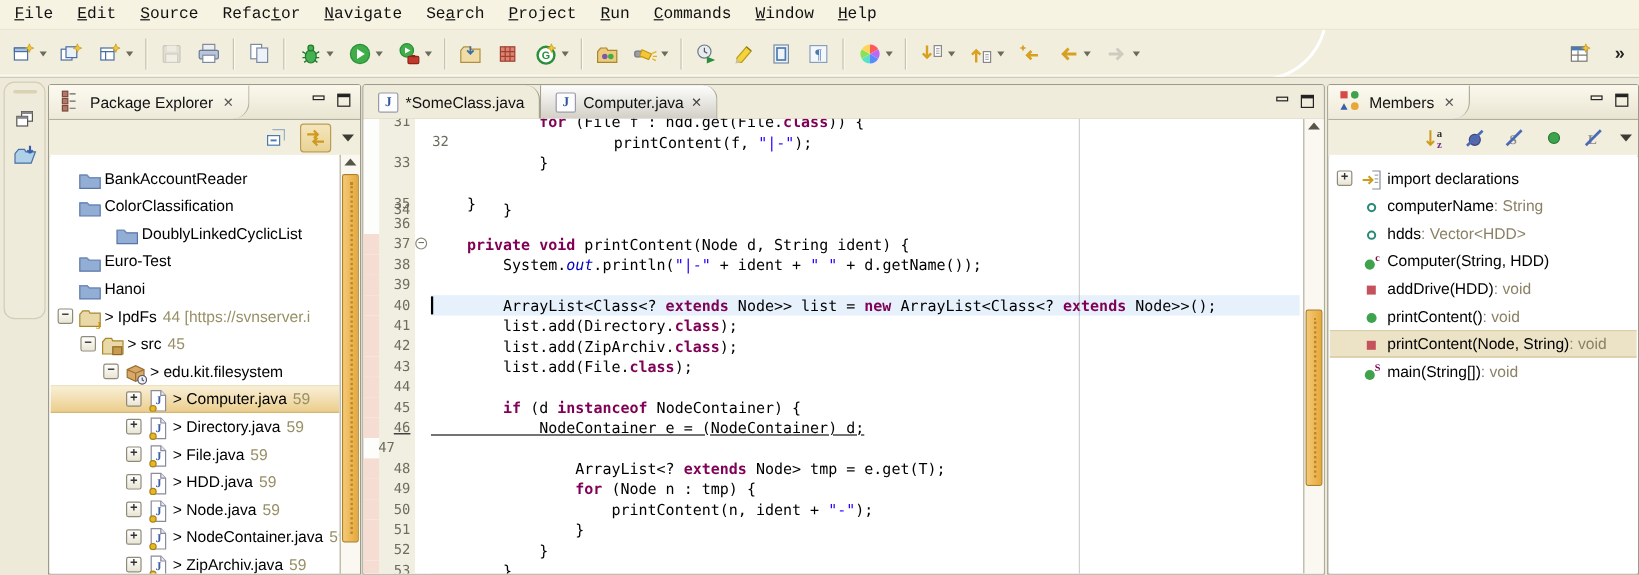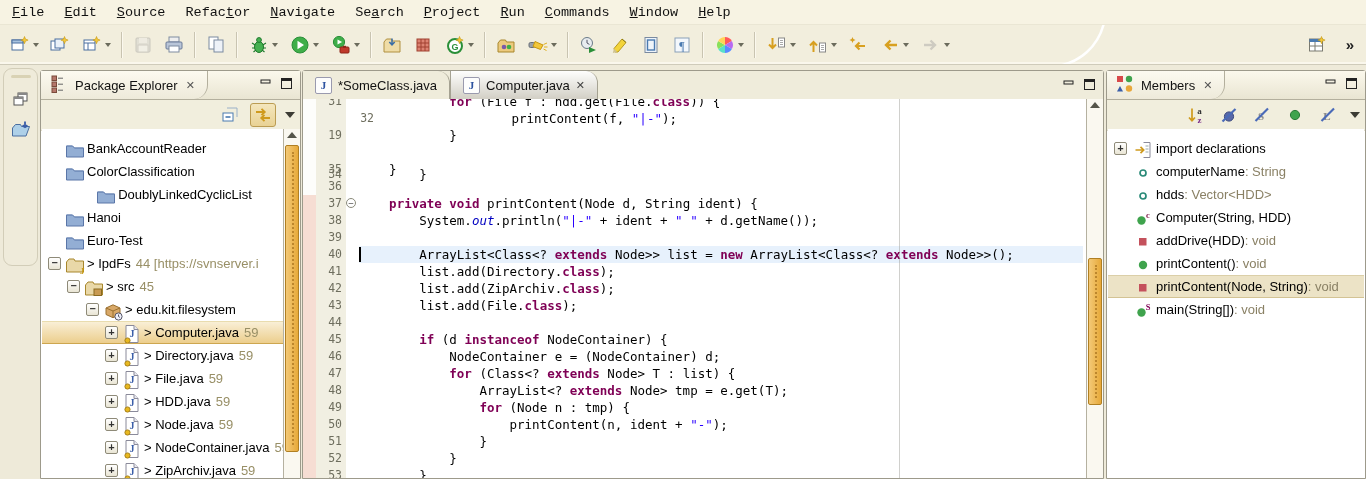--- a/index.html
+++ b/index.html
@@ -430,29 +430,29 @@
               <path d="M1.5 6h6l2 2h9" fill="none" stroke="#7590bd"></path>
             </svg></span>
           <span class="tree-label">DoublyLinkedCyclicList</span>
         </div>
         <div class="tree-row" style="padding-left: 6px;">
           <span class="expander none"></span>
           <span class="t-icon"><svg width="20" height="20" viewBox="0 0 20 20">
               <path d="M1.5 6h6l2 2h9v9h-17z" fill="#93aed4" stroke="#5a76a8"></path>
               <path d="M1.5 6h6l2 2h9" fill="none" stroke="#7590bd"></path>
             </svg></span>
-          <span class="tree-label">Hanoi</span>
+          <span class="tree-label">Euro-Test</span>
         </div>
         <div class="tree-row" style="padding-left: 6px;">
           <span class="expander none"></span>
           <span class="t-icon"><svg width="20" height="20" viewBox="0 0 20 20">
               <path d="M1.5 6h6l2 2h9v9h-17z" fill="#93aed4" stroke="#5a76a8"></path>
               <path d="M1.5 6h6l2 2h9" fill="none" stroke="#7590bd"></path>
             </svg></span>
-          <span class="tree-label">Euro-Test</span>
+          <span class="tree-label">Hanoi</span>
         </div>
         <div class="tree-row" style="padding-left: 6px;">
           <span class="expander">−</span>
           <span class="t-icon"><svg width="20" height="20" viewBox="0 0 20 20">
               <path d="M1.5 7l2.5-3h5l1 2h8.5v11H1.5z" fill="#e9d8a8" stroke="#a8872d"></path>
               <text x="15" y="19" font-size="9" fill="#c79810" font-weight="bold" font-family="serif">J</text>
             </svg></span>
           <span class="tree-label">&gt; IpdFs</span>
           <span class="tree-suffix">44 [https://svnserver.i</span>
         </div>
@@ -597,21 +597,21 @@
             <span class="c-code"><span>            </span><span class="tk-k">for</span><span> (File f : hdd.get(File.</span><span class="tk-k">class</span><span>)) {</span></span>
           </div>
           <div class="cline" style="top: 11px; padding-left: 32px;">
             <span class="c-annot"></span>
             <span class="c-num">32</span>
             <span class="c-fold"></span>
             <span class="c-code"><span>                printContent(f, </span><span class="tk-s">"|-"</span><span>);</span></span>
           </div>
           <div class="cline" style="top: 28px;">
             <span class="c-annot"></span>
-            <span class="c-num">19</span>
+            <span class="c-num">33</span>
             <span class="c-fold"></span>
             <span class="c-code"><span>            }</span></span>
           </div>
           <div class="cline" style="top: 45px; margin-top: 22px;">
             <span class="c-annot"></span>
             <span class="c-num">34</span>
             <span class="c-fold"></span>
             <span class="c-code"><span>        }</span></span>
           </div>
           <div class="cline" style="top: 62px;">
@@ -675,27 +675,27 @@
             <span class="c-num">44</span>
             <span class="c-fold"></span>
             <span class="c-code"></span>
           </div>
           <div class="cline" style="top: 232px;">
             <span class="c-annot chg"></span>
             <span class="c-num">45</span>
             <span class="c-fold"></span>
             <span class="c-code"><span>        </span><span class="tk-k">if</span><span> (d </span><span class="tk-k">instanceof</span><span> NodeContainer) {</span></span>
           </div>
-          <div class="cline" style="top: 249px;">
+          <div class="cline" style="top: 249px; text-decoration: underline;">
             <span class="c-annot chg"></span>
             <span class="c-num">46</span>
             <span class="c-fold"></span>
             <span class="c-code"><span>            NodeContainer e = (NodeContainer) d;</span></span>
           </div>
-          <div class="cline" style="top: 266px;">
+          <div class="cline" style="top: 266px; flex-direction: column;">
             <span class="c-annot chg"></span>
             <span class="c-num">47</span>
             <span class="c-fold"></span>
             <span class="c-code"><span>            </span><span class="tk-k">for</span><span> (Class&lt;? </span><span class="tk-k">extends</span><span> Node&gt; T : list) {</span></span>
           </div>
           <div class="cline" style="top: 283px;">
             <span class="c-annot chg"></span>
             <span class="c-num">48</span>
             <span class="c-fold"></span>
             <span class="c-code"><span>                ArrayList&lt;? </span><span class="tk-k">extends</span><span> Node&gt; tmp = e.get(T);</span></span>

